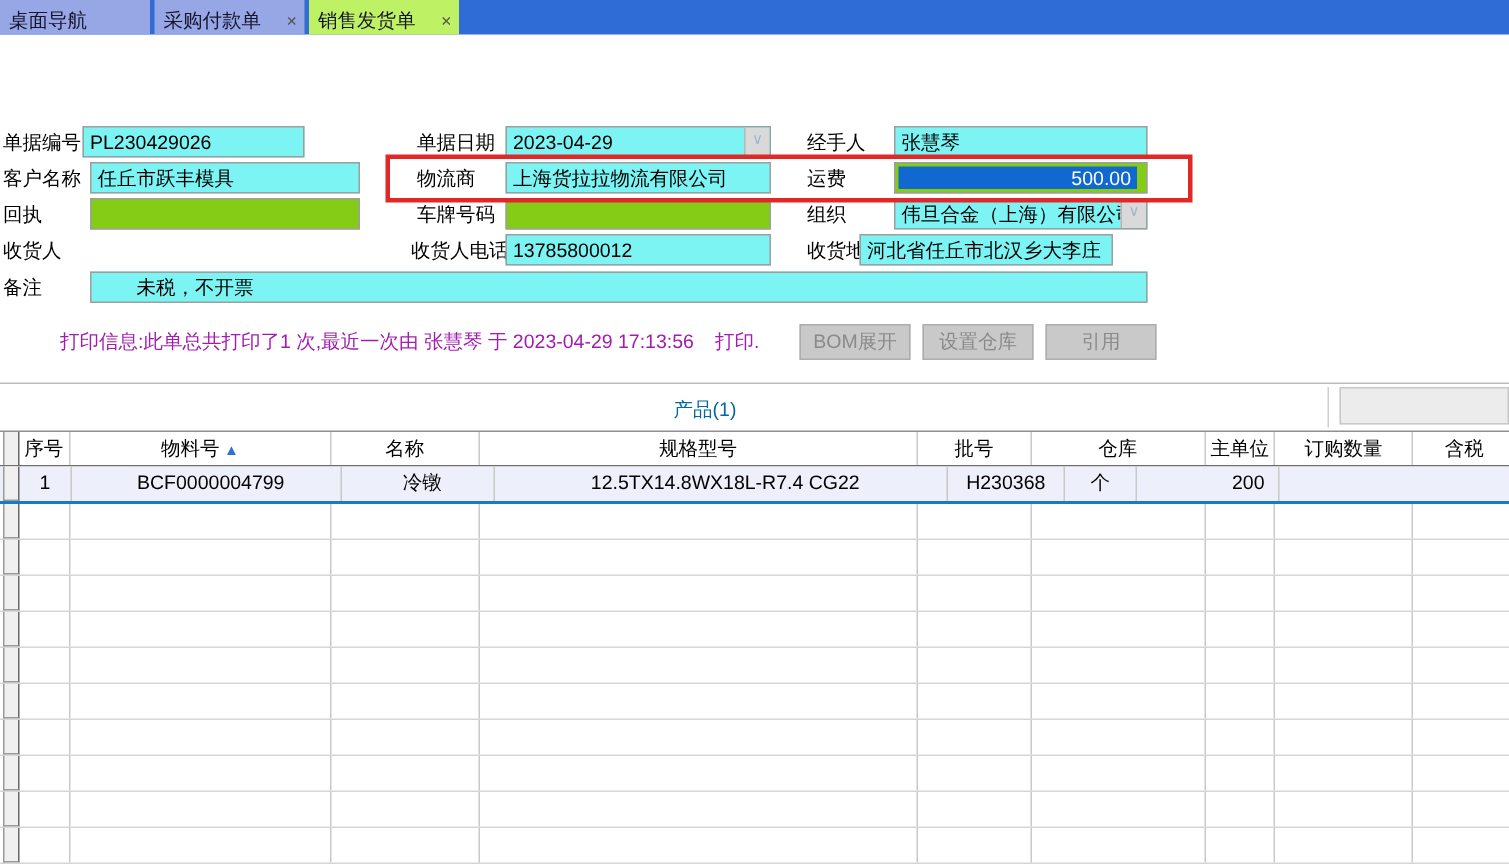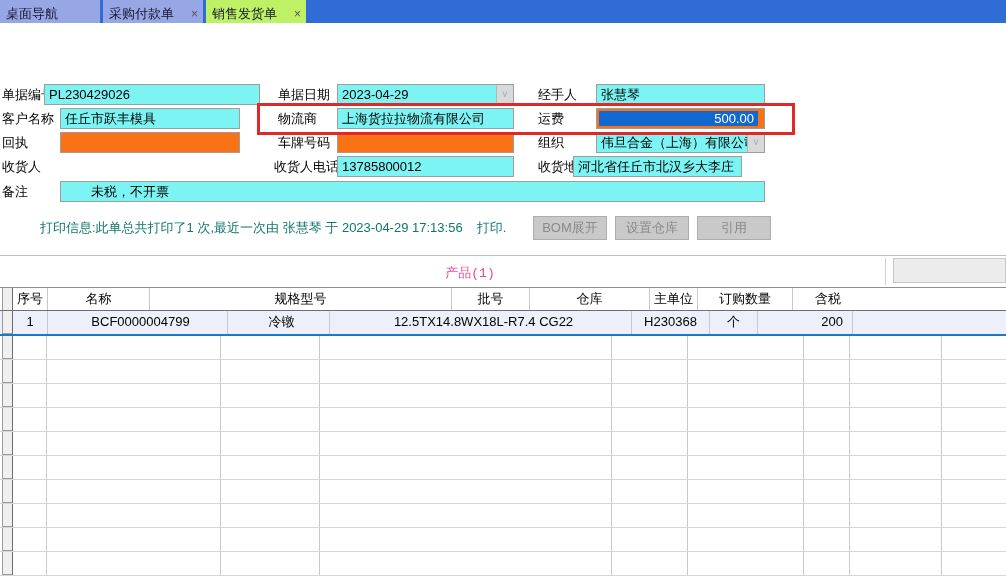--- a/index.html
+++ b/index.html
@@ -10,40 +10,40 @@
   
   .tabbar { position:absolute; top:0; left:0; width:1006px; height:23px; background:#2f6cd5; display:flex; }
   .tab { width:100px; height:23px; background:#97a6e4; color:#15152e; font-size:13px;
     display:flex; align-items:center; padding:4px 5px 0 6px; margin-right:3px; cursor:default; }
   .tab.active { background:#bef264; }
   .tab .tab-label { flex:1; white-space:nowrap; overflow:hidden; }
   .tab .tab-close { font-size:12px; color:#555; margin-left:4px; }
 
   
   .flabel { position:absolute; font-size:13px; color:#000; height:21px; line-height:21px; white-space:nowrap; }
-  .ffield { position:absolute; height:21px; border:1px solid #9e9e9e; background:#f97316;
+  .ffield { position:absolute; height:21px; border:1px solid #9e9e9e; background:#84cc16;
     font-size:13px; line-height:19px; padding-left:4px; white-space:nowrap; overflow:hidden; }
   .cyan { background:#7cf4f4; }
   .ddbtn { position:absolute; top:0; right:0; width:17px; height:19px; background:#d9d9d9;
     border-left:1px solid #b5b5b5; color:#9fb6c8; font-size:10px; text-align:center; line-height:18px; }
   .freight-sel { position:absolute; left:2px; top:2px; right:6px; bottom:2px; background:#1168d0;
     color:#fff; text-align:right; padding-right:4px; font-size:13px; line-height:15px; }
   .redbox { position:absolute; left:257px; top:103px; width:538px; height:32px;
     border:3px solid #e02828; pointer-events:none; z-index:50; }
 
   
-  .printline { position:absolute; left:40px; top:219px; font-size:13px; color:#0f766e; white-space:nowrap; }
+  .printline { position:absolute; left:40px; top:219px; font-size:13px; color:#a21caf; white-space:nowrap; }
   .printline .plink { margin-left:14px; }
   .gbtn { position:absolute; top:216px; width:74px; height:24px; background:#c9c9c9;
     border:1px solid #adadad; color:#8a8a8a; font-size:13px; text-align:center; line-height:22px; }
 
   
   .band { position:absolute; left:0; top:255px; width:1006px; height:31px; background:#fff;
     border-top:1px solid #bcbcbc; }
-  .band-title { position:absolute; left:0; top:8px; width:940px; text-align:center; font-size:13px; color:#ec4899;font-family:Liberation Mono, monospace; }
+  .band-title { position:absolute; left:0; top:8px; width:940px; text-align:center; font-size:13px; color:#0369a1; }
   .band-sep { position:absolute; left:885px; top:2px; width:1px; height:27px; background:#d0d0d0; }
   .band-gray { position:absolute; left:893px; top:2px; width:113px; height:25px;
     background:#ececec; border:1px solid #c8c8c8; }
 
   
   .grid { position:absolute; left:0; top:287px; width:1010px; }
   .grow { display:flex; padding-left:2px; width:1010px; }
   .ghead { height:24px; border-top:1px solid #8f8f8f; border-bottom:1px solid #6f6f6f; background:#fff; }
   .gdata { height:25px; background:#edeffa; border-bottom:2px solid #1879c9; }
   .gempty { height:24px; border-bottom:1px solid #d6d6d6; background:#fff; }
@@ -93,21 +93,21 @@
   <div class="flabel" style="left:278px;top:84px">单据日期</div>
   <div class="flabel" style="left:278px;top:108px">物流商</div>
   <div class="flabel" style="left:278px;top:132px">车牌号码</div>
   <div class="flabel" style="left:274px;top:156px">收货人电话</div>
 
   <div class="flabel" style="left:538px;top:84px">经手人</div>
   <div class="flabel" style="left:538px;top:108px">运费</div>
   <div class="flabel" style="left:538px;top:132px">组织</div>
   <div class="flabel" style="left:538px;top:156px">收货地址</div>
 
-  <div class="ffield cyan" style="left:44px;top:84px;width:216px">PL230429026</div>
+  <div class="ffield cyan" style="left:55px;top:84px;width:148px">PL230429026</div>
   <div class="ffield cyan" style="left:60px;top:108px;width:180px">任丘市跃丰模具</div>
   <div class="ffield" style="left:60px;top:132px;width:180px"></div>
   <div class="ffield cyan" style="left:60px;top:181px;width:705px;padding-left:30px">未税，不开票</div>
 
   <div class="ffield cyan" style="left:337px;top:84px;width:177px">
     <span>2023-04-29</span>
     <span class="ddbtn">∨</span>
   </div>
   <div class="ffield cyan" style="left:337px;top:108px;width:177px">上海货拉拉物流有限公司</div>
   <div class="ffield" style="left:337px;top:132px;width:177px"></div>
@@ -136,20 +136,21 @@
   <div class="band">
     <div class="band-title">产品(1)</div>
     <div class="band-sep"></div>
     <div class="band-gray"></div>
   </div>
 
   <div class="grid">
     <div class="grow ghead">
       <div class="gc c-stub"></div>
       <div class="gc c-seq">序号</div>
+      <div class="gc c-mat"><span>物料号</span><span class="sort-arrow">▲</span></div>
       <div class="gc c-name">名称</div>
       <div class="gc c-spec">规格型号</div>
       <div class="gc c-batch">批号</div>
       <div class="gc c-wh">仓库</div>
       <div class="gc c-unit">主单位</div>
       <div class="gc c-qty" style="text-align:center">订购数量</div>
       <div class="gc c-price" style="text-align:center">含税</div>
     </div>
 
     <div class="grow gdata">

